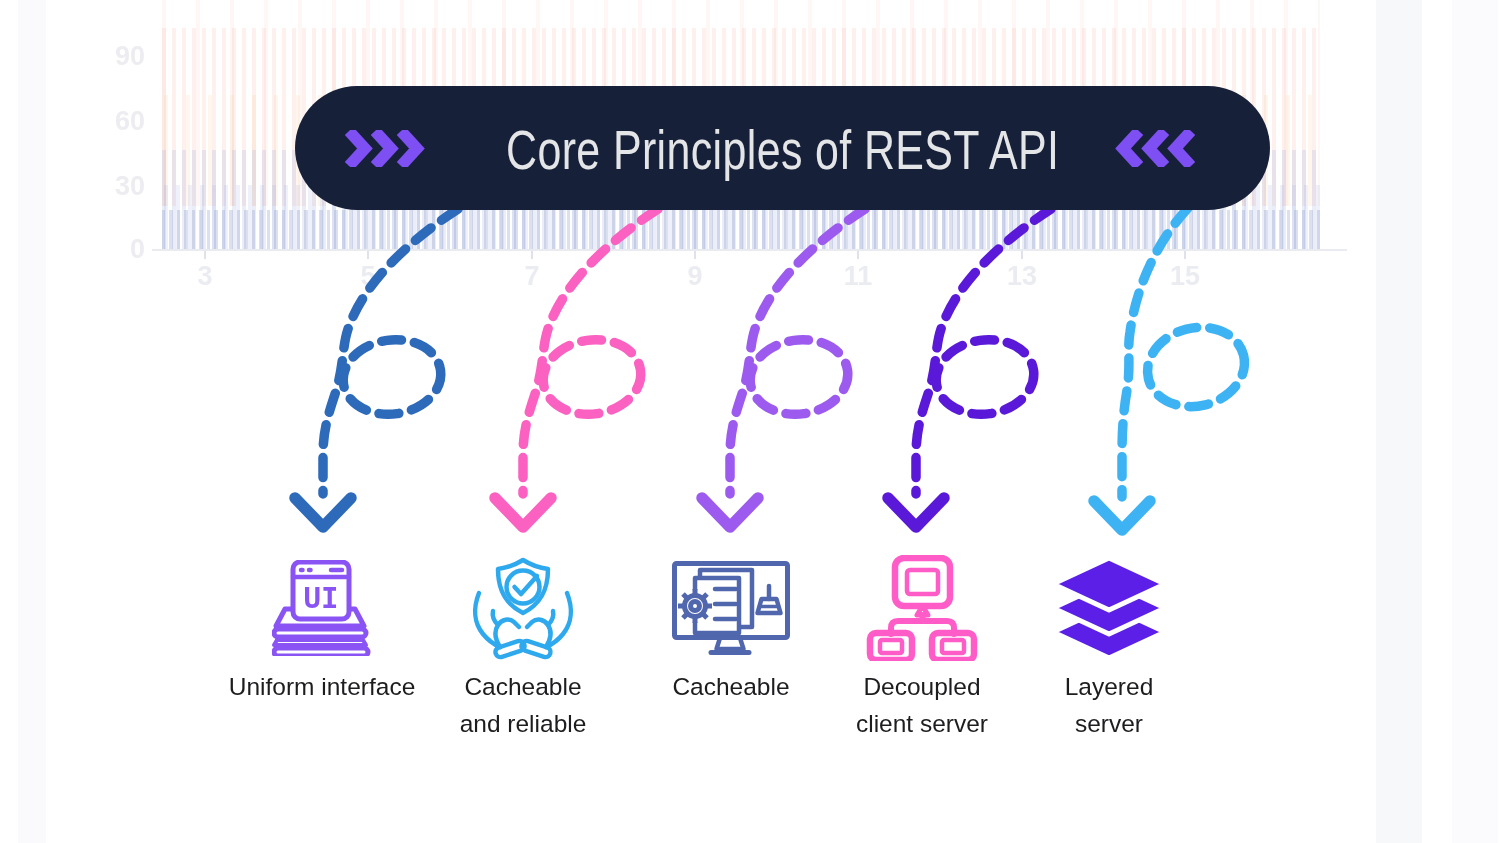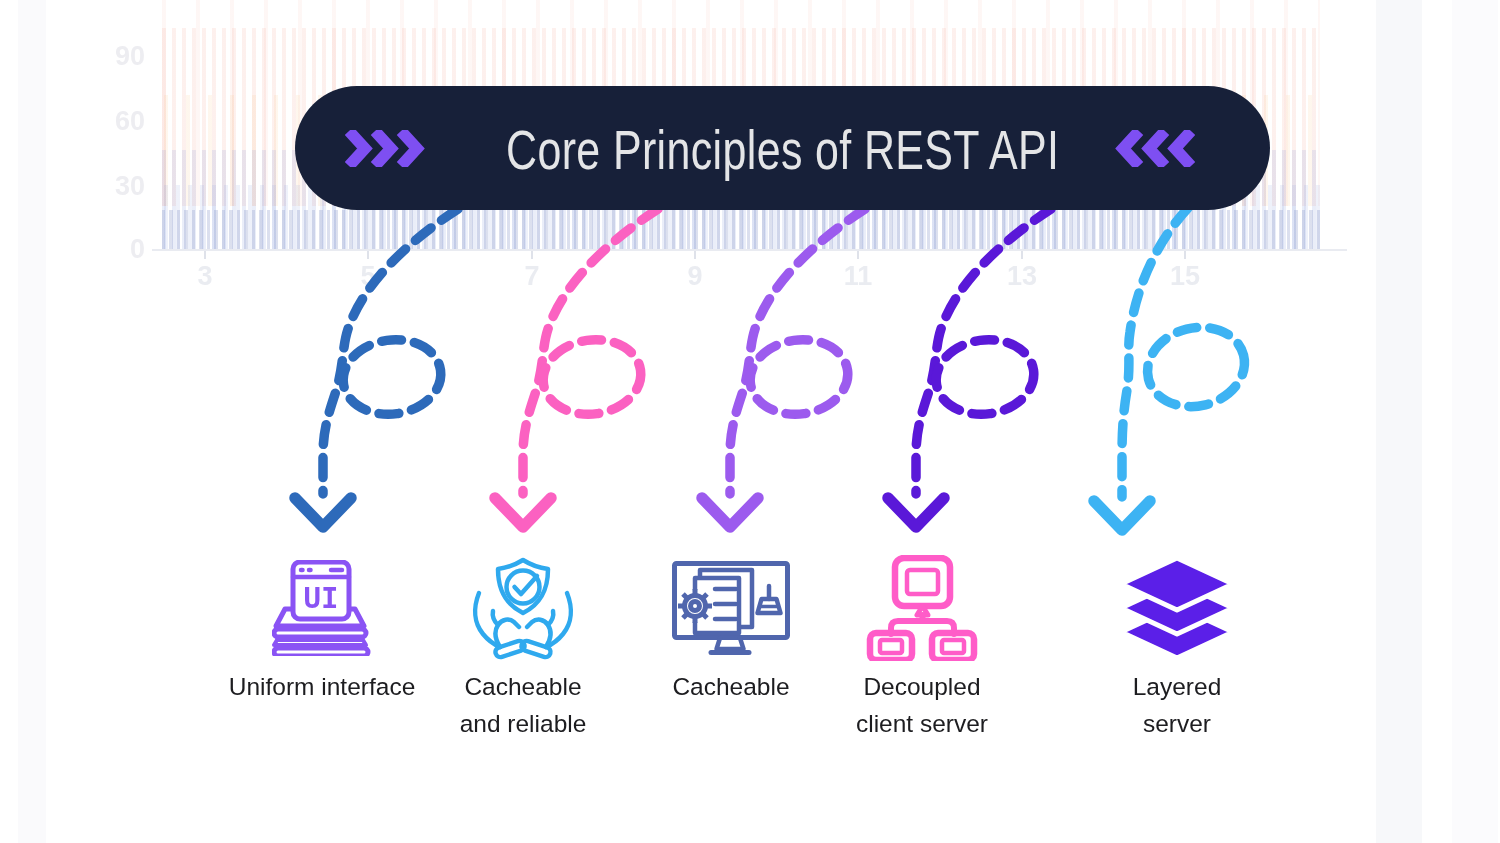--- a/index.html
+++ b/index.html
@@ -227,21 +227,21 @@
           </g>
         </g>
       </svg>
     </div>
     <div class="plabel">
       <span>Cacheable</span>
       <span></span>
     </div>
   </div>
 
-  <div class="principle" style="left:1072px">
+  <div class="principle" style="left:1004px">
     <div class="icon-wrap">
       <svg width="116" height="104" viewBox="0 0 116 104">
         <g stroke="#ffffff" stroke-width="5" stroke-linejoin="round" fill="#5B1FE8">
           <path d="M 58 50 L 114 76 L 58 102 L 2 76 Z"></path>
           <path d="M 58 26 L 114 52 L 58 78 L 2 52 Z"></path>
           <path d="M 58 2 L 114 28 L 58 54 L 2 28 Z"></path>
         </g>
       </svg>
     </div>
     <div class="plabel">

